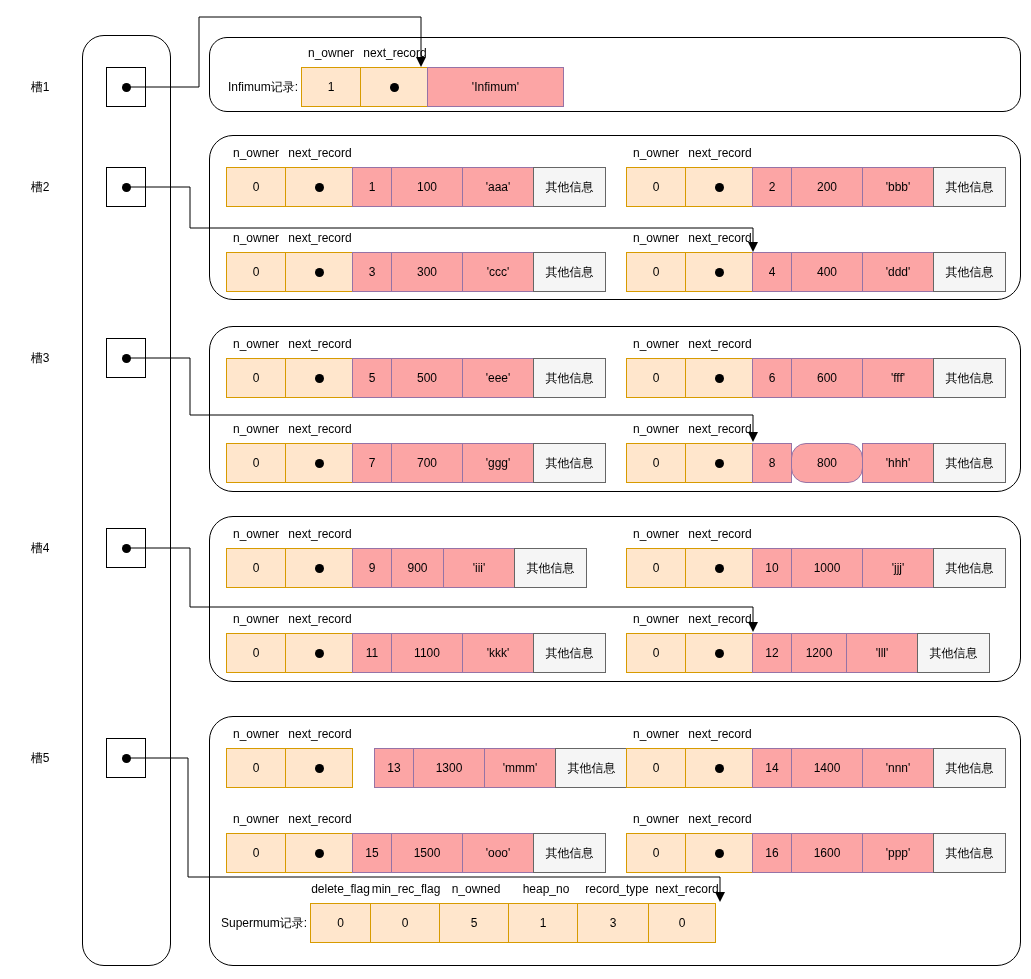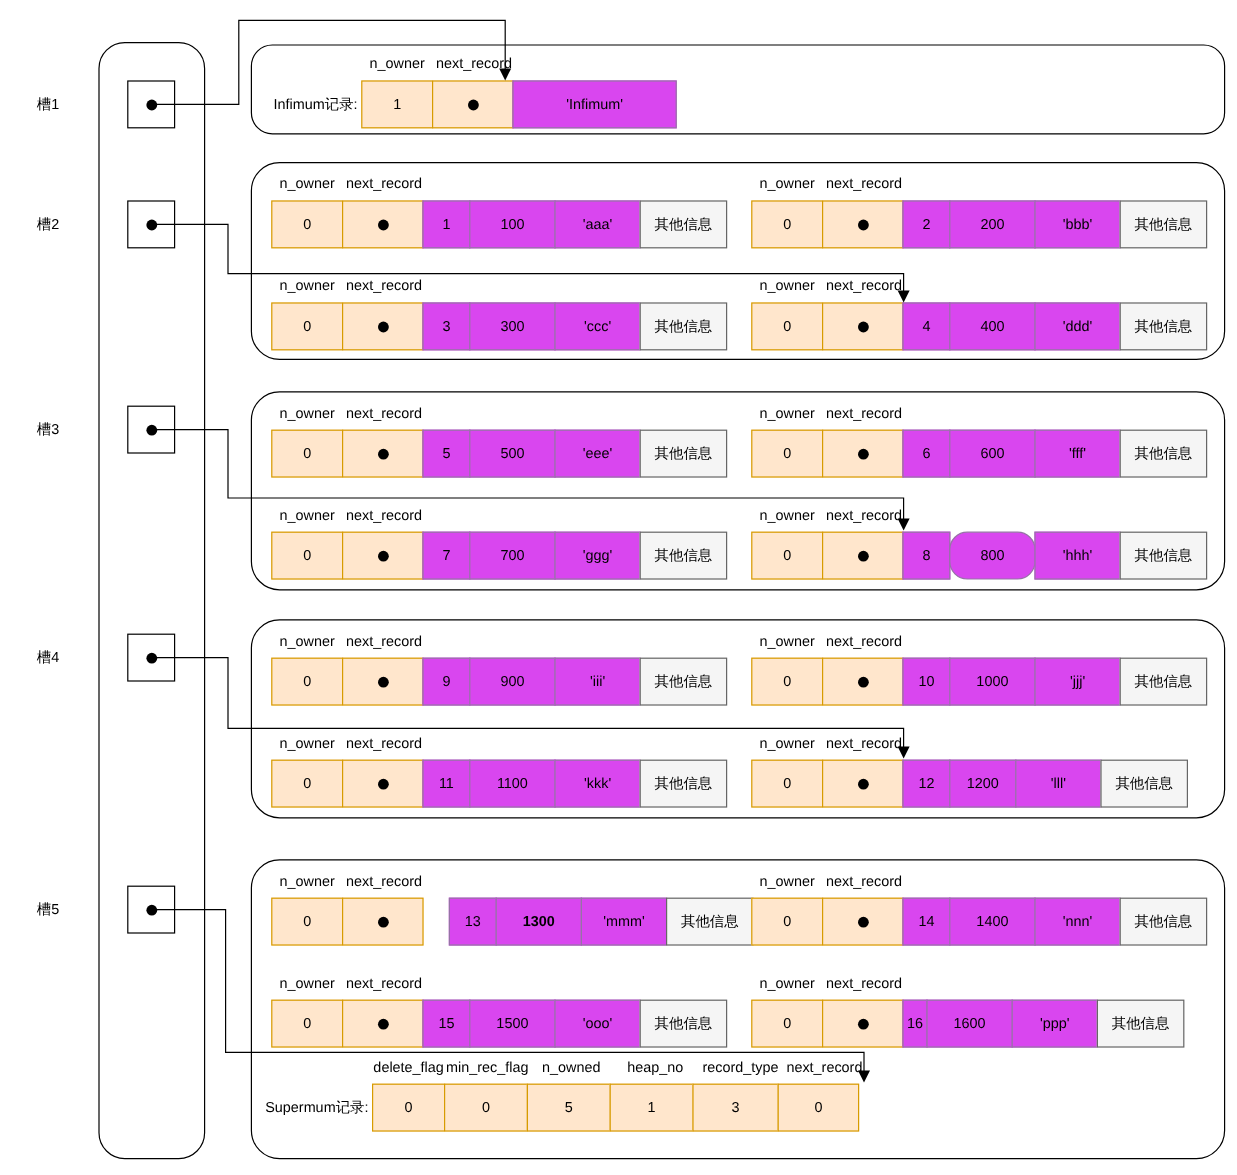--- a/index.html
+++ b/index.html
@@ -19,21 +19,21 @@
   .ibox{position:absolute;left:209px;top:37px;width:812px;height:75px;border:1px solid #000;
     border-radius:18px;background:#fff;box-sizing:border-box;}
   .rec{position:absolute;}
   .rec-headers{display:flex;height:21px;white-space:nowrap;}
   .rec-headers span{display:block;text-align:center;}
   .cells{display:flex;}
   .cell{height:40px;box-sizing:border-box;display:flex;align-items:center;justify-content:center;
     white-space:nowrap;}
   .cell + .cell{margin-left:-1px;}
   .orange{background:#FFE6CC;border:1px solid #D79B00;}
-  .purple{background:#d946ef;border:1px solid #9673A6;}
+  .purple{background:#fca5a5;border:1px solid #9673A6;}
   .gray{background:#F5F5F5;border:1px solid #666666;}
   .ndot{width:9px;height:9px;border-radius:50%;background:#000;}
   .side-label{position:absolute;height:40px;display:flex;align-items:center;white-space:nowrap;}
   #arrows{position:absolute;left:0;top:0;z-index:10;pointer-events:none;}
 </style>
 </head>
 <body>
 
 <div id="canvas">
 
@@ -215,21 +215,21 @@
         <div class="rec-headers">
           <span style="width: 60px;">n_owner</span>
           <span style="width: 68px;">next_record</span>
         </div>
         <div class="cells">
           <div class="cell orange" style="width: 60px;">0</div>
           <div class="cell orange" style="width: 68px;">
             <span class="ndot"></span>
           </div>
           <div class="cell purple" style="width: 40px;">9</div>
-          <div class="cell purple" style="width: 72px;">900</div>
+          <div class="cell purple" style="width: 53px;">900</div>
           <div class="cell purple" style="width: 72px;">'iii'</div>
           <div class="cell gray" style="width: 73px;">其他信息</div>
         </div>
       </div>
       <div class="rec" style="left: 416px; top: 10px;">
         <div class="rec-headers">
           <span style="width: 60px;">n_owner</span>
           <span style="width: 68px;">next_record</span>
         </div>
         <div class="cells">
@@ -301,21 +301,21 @@
         <div class="rec-headers">
           <span style="width: 60px;">n_owner</span>
           <span style="width: 68px;">next_record</span>
         </div>
         <div class="cells">
           <div class="cell orange" style="width: 60px;">0</div>
           <div class="cell orange" style="width: 68px;">
             <span class="ndot"></span>
           </div>
           <div class="cell purple" style="width: 40px; margin-left: 21px;">13</div>
-          <div class="cell purple" style="width: 72px; font-weight: bold;">1300</div>
+          <div class="cell purple" style="width: 72px;">1300</div>
           <div class="cell purple" style="width: 72px;">'mmm'</div>
           <div class="cell gray" style="width: 73px;">其他信息</div>
         </div>
       </div>
       <div class="rec" style="left: 416px; top: 10px;">
         <div class="rec-headers">
           <span style="width: 60px;">n_owner</span>
           <span style="width: 68px;">next_record</span>
         </div>
         <div class="cells">
@@ -348,21 +348,21 @@
       <div class="rec" style="left: 416px; top: 95px;">
         <div class="rec-headers">
           <span style="width: 60px;">n_owner</span>
           <span style="width: 68px;">next_record</span>
         </div>
         <div class="cells">
           <div class="cell orange" style="width: 60px;">0</div>
           <div class="cell orange" style="width: 68px;">
             <span class="ndot"></span>
           </div>
-          <div class="cell purple" style="width: 21px; text-align: right;">16</div>
+          <div class="cell purple" style="width: 40px; text-align: right;">16</div>
           <div class="cell purple" style="width: 72px;">1600</div>
           <div class="cell purple" style="width: 72px;">'ppp'</div>
           <div class="cell gray" style="width: 73px;">其他信息</div>
         </div>
       </div>
     </div>
 
   <svg id="arrows" width="1031" height="979" viewBox="0 0 1031 979">
     <g fill="none" stroke="#000" stroke-width="1">
       <polyline points="126,87 199,87 199,17 421,17 421,58"></polyline>

